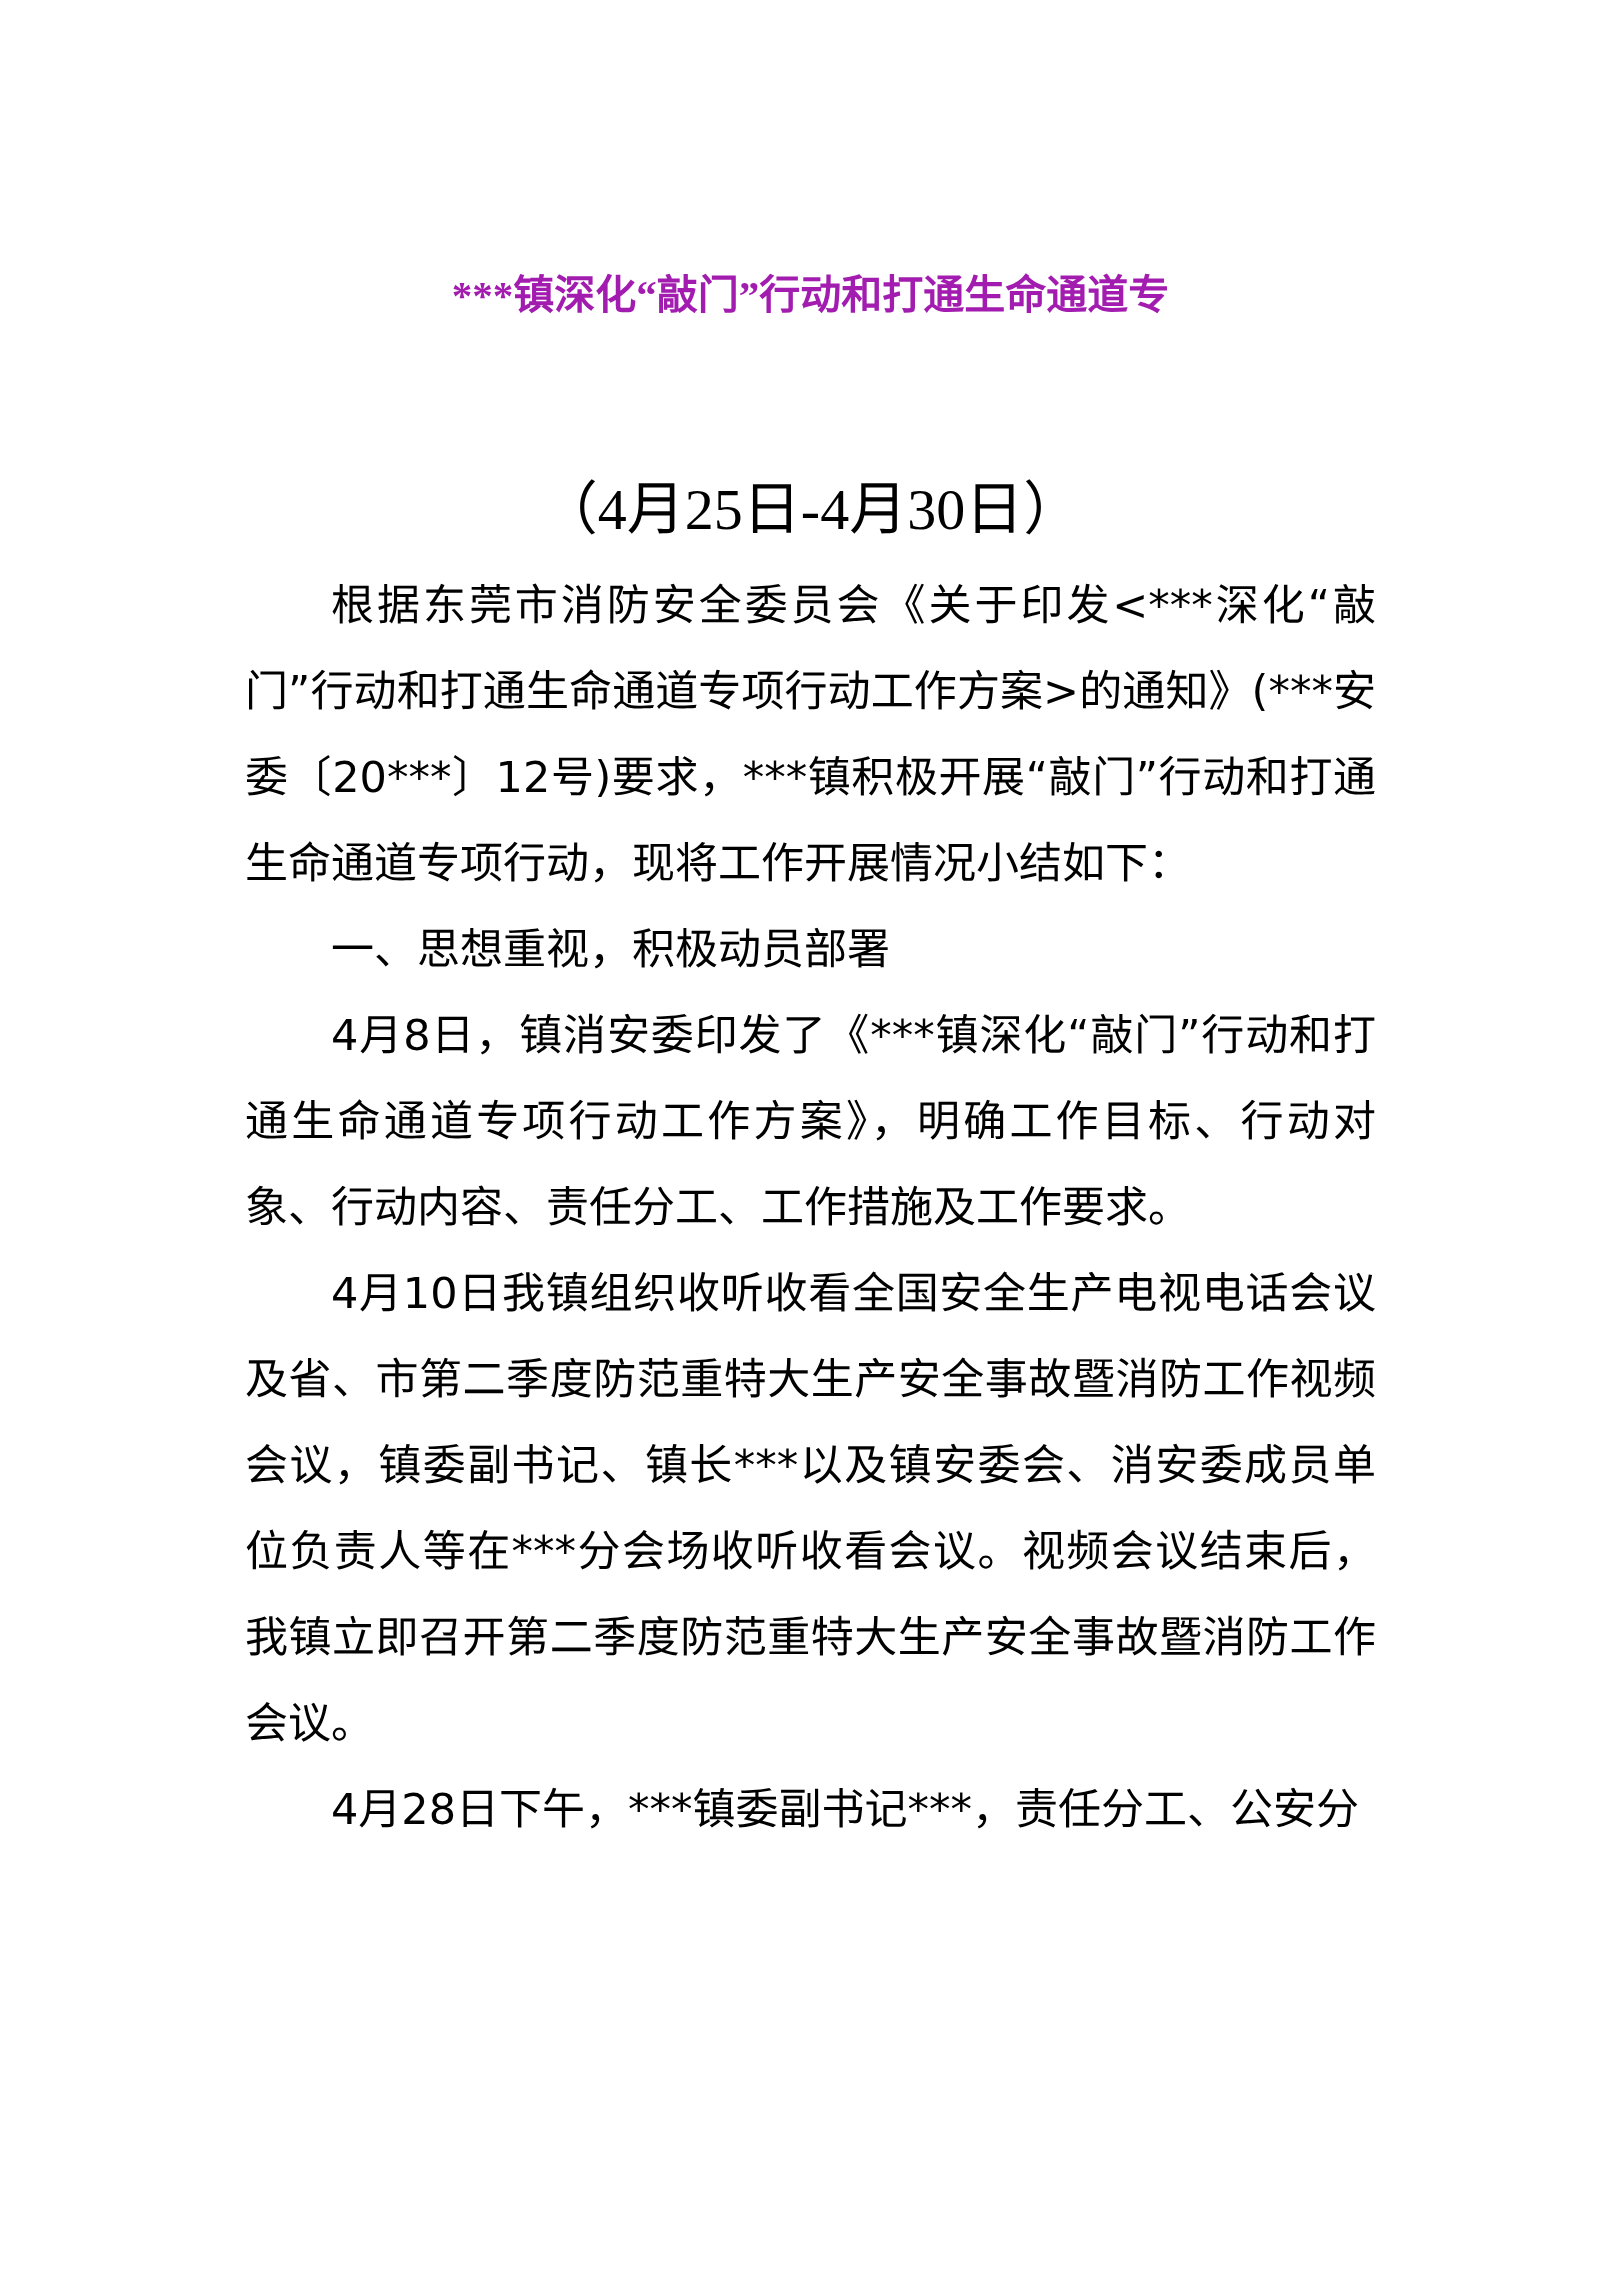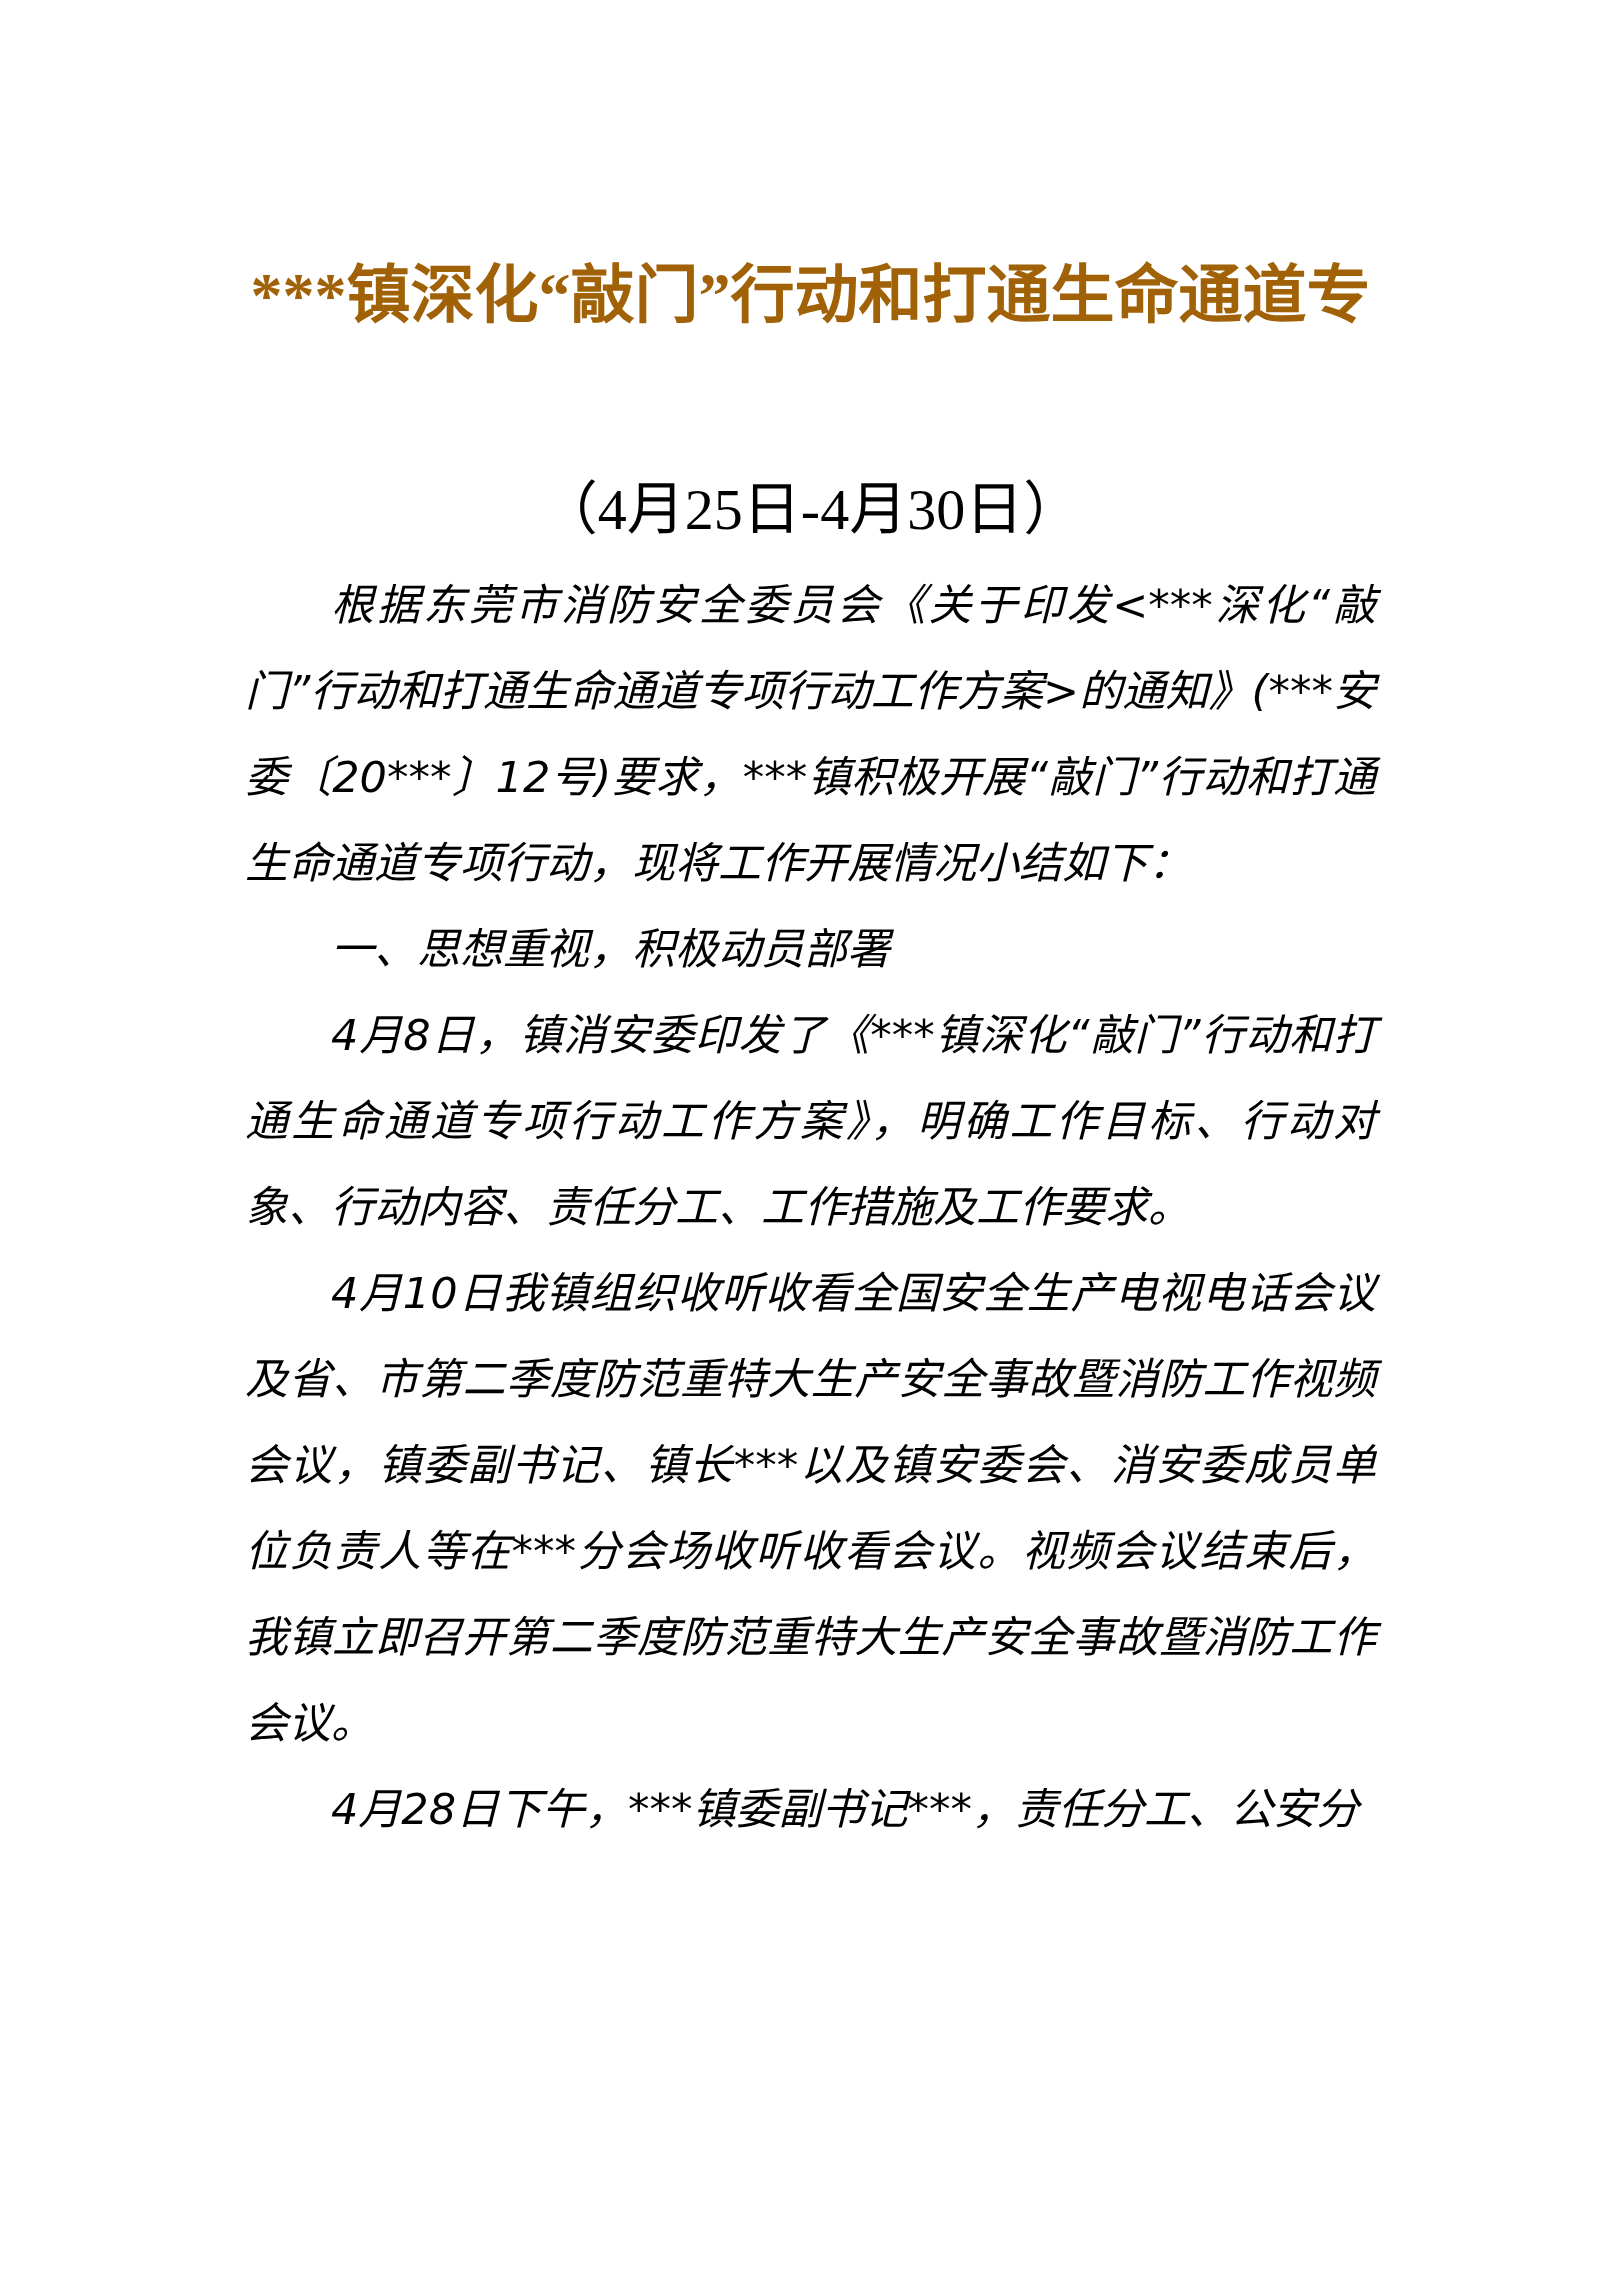--- a/index.html
+++ b/index.html
@@ -15,22 +15,22 @@
     padding: 190px 245px 0 245px;
     background: #ffffff;
     color: #000000;
     overflow: hidden;
   }
   .doc-title {
     margin: 0 -69px;
     text-align: center;
     font-family: "Liberation Serif", "DejaVu Serif", serif;
     font-weight: bold;
-    font-size: 64px;
-    color: #a16207;
+    font-size: 41px;
+    color: #a21caf;
   }
   .title-line {
     display: block;
     line-height: 211px;
     white-space: nowrap;
   }
   .date-line {
     margin-top: 78px;
     text-align: center;
     font-family: "Liberation Serif", "DejaVu Serif", serif;
@@ -38,21 +38,20 @@
     line-height: 61px;
     color: #000000;
   }
   .doc-body {
     margin-top: 21.6px;
     font-family: "DejaVu Sans", "Liberation Sans", sans-serif;
     font-size: 43px;
     line-height: 86px;
     text-align: justify;
     color: #000000;
-    font-style: italic;
   }
   .para {
     margin: 0;
     text-indent: 2em;
   }
   .section-heading {
     margin: 0;
     text-indent: 2em;
     font-weight: normal;
     font-size: 43px;

